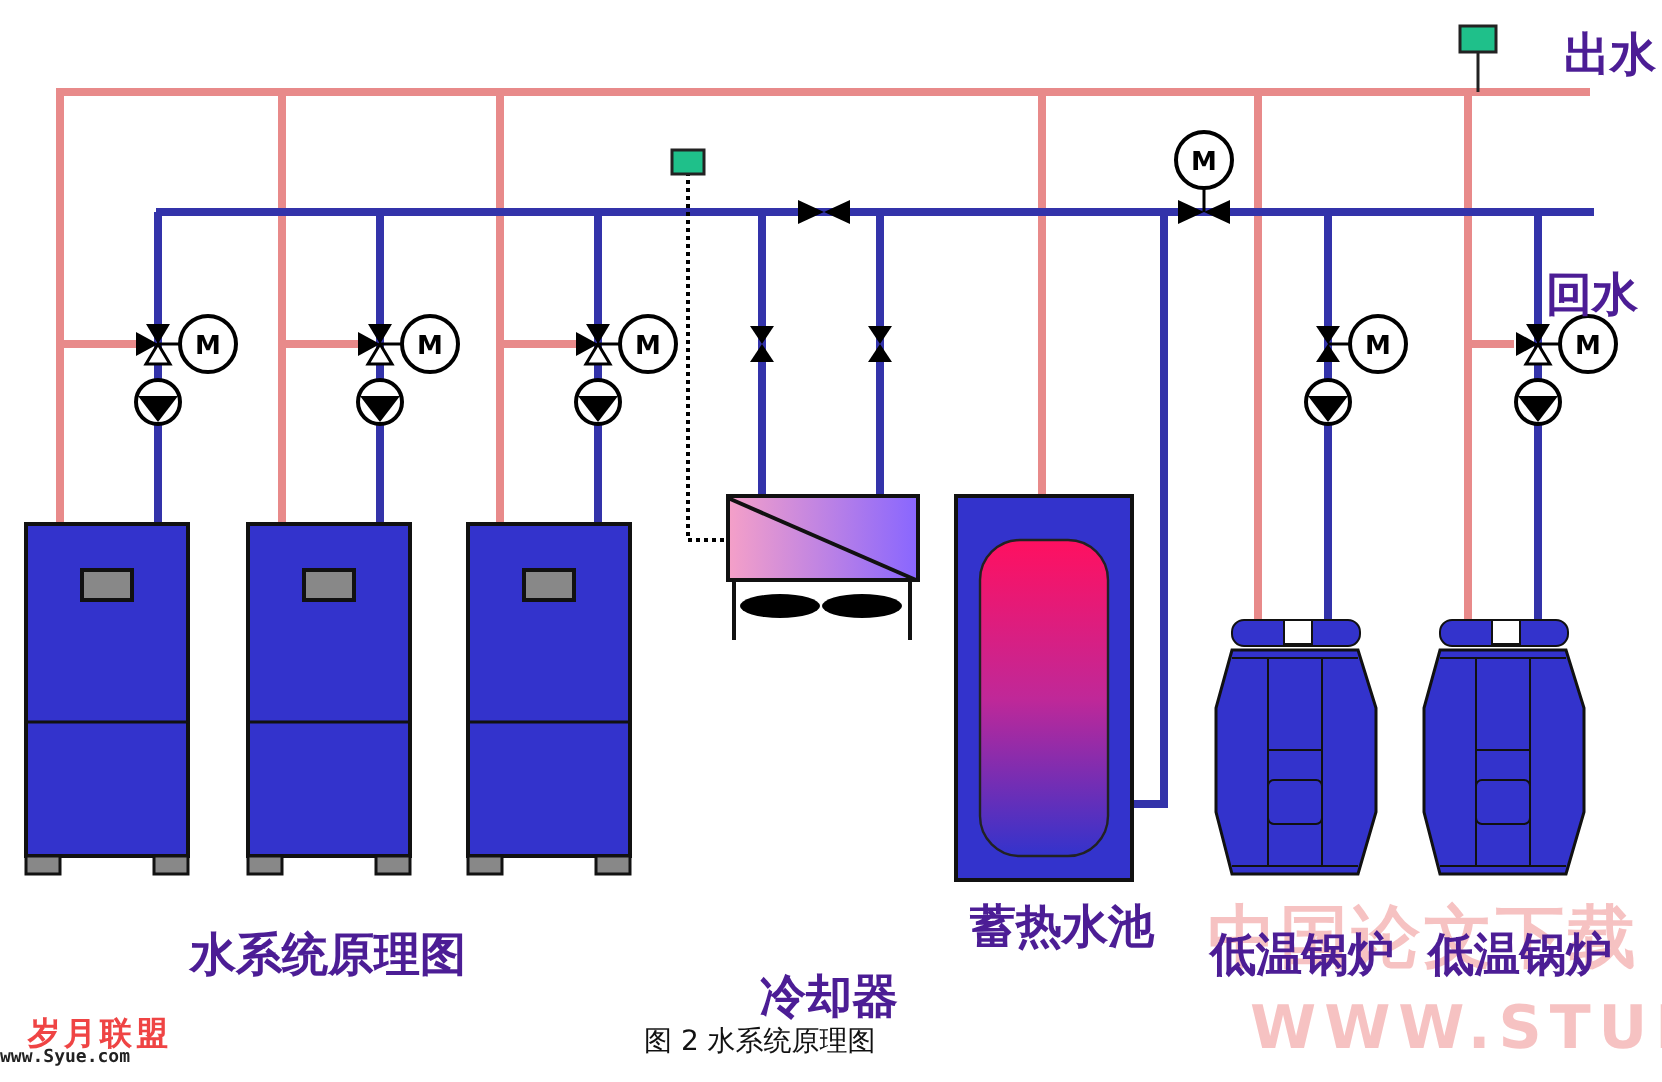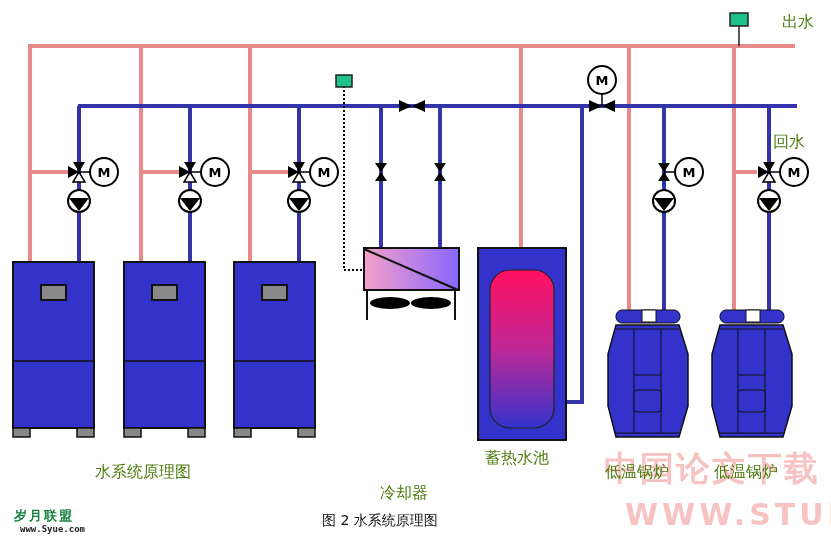--- a/index.html
+++ b/index.html
@@ -1,28 +1,28 @@
 <!DOCTYPE html>
 <html><head>
 <meta charset="utf-8">
 <style>
   html, body { margin: 0; padding: 0; background: #ffffff; }
   body { width: 831px; height: 541px; position: relative; overflow: hidden;
          font-family: "DejaVu Sans", sans-serif; }
   #diagram { position: absolute; left: 0; top: 0; }
-  .label { position: absolute; font-size: 16px; color: #4d7c0f; white-space: nowrap; }
+  .label { position: absolute; font-size: 23px; color: #4c1d95; white-space: nowrap; font-weight: bold; }
   .watermark-cn { position: absolute; left: 604px; top: 446px; font-size: 34px; font-weight: bold;
                   color: rgba(230,80,80,0.35); letter-spacing: 2px; white-space: nowrap;
                   font-family: "DejaVu Sans", sans-serif; }
   .watermark-en { position: absolute; left: 625px; top: 497px; font-size: 30px; font-weight: bold;
                   color: rgba(230,80,80,0.35); letter-spacing: 4px; white-space: nowrap;
                   font-family: "DejaVu Sans", sans-serif; }
-  .logo-cn { position: absolute; left: 14px; top: 507px; font-size: 13px; font-weight: bold; color: #15803d;
+  .logo-cn { position: absolute; left: 14px; top: 507px; font-size: 16px; font-weight: bold; color: #ef4444;
              letter-spacing: 2px; }
-  .logo-en { position: absolute; left: 20px; top: 524px; font-size: 9px; color: #222; font-weight: bold;
+  .logo-en { position: absolute; left: 0; top: 524px; font-size: 9px; color: #222; font-weight: bold;
              font-family: "DejaVu Sans Mono", monospace; }
   .caption { position: absolute; left: 322px; top: 512px; font-size: 14px; color: #111; white-space: nowrap; }
 </style>
 </head>
 <body>
 
 <svg id="diagram" width="831" height="541" viewBox="0 0 831 541" xmlns="http://www.w3.org/2000/svg">
   <defs>
     <linearGradient id="coolerGrad" x1="0" y1="0" x2="1" y2="0">
       <stop offset="0" stop-color="#f5a0c8"></stop>

